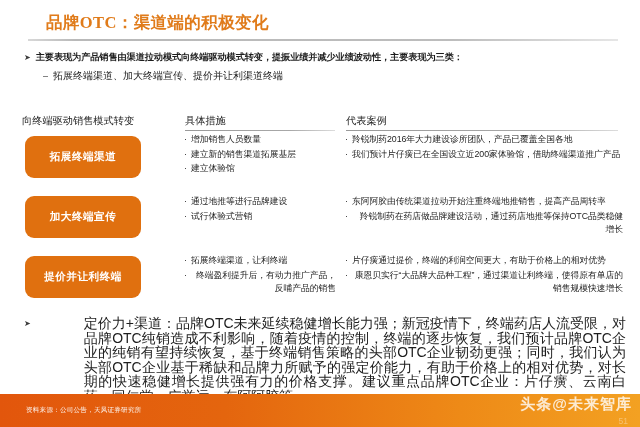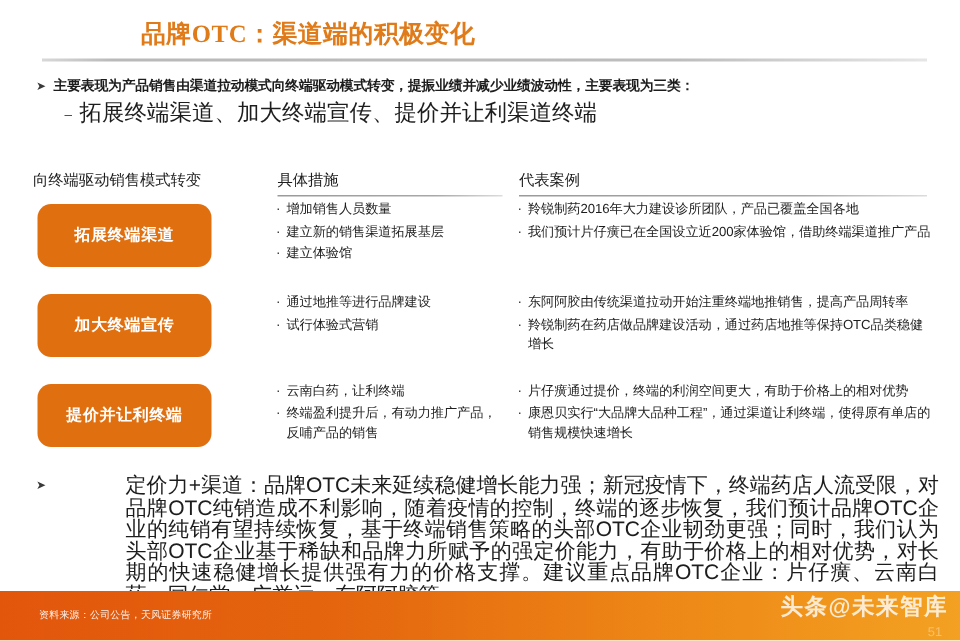--- a/index.html
+++ b/index.html
@@ -31,21 +31,20 @@
   .slide-title {
     position: absolute;
     left: 46px;
     top: 12px;
     font-size: 16.5px;
     font-weight: bold;
     color: #E07B1A;
     letter-spacing: 0.4px;
     font-family: "Liberation Serif", "DejaVu Serif", serif;
     white-space: nowrap;
-    margin-left: 48px;
   }
   .title-rule {
     position: absolute;
     left: 28px;
     right: 22px;
     top: 39px;
     height: 1.6px;
     background: linear-gradient(to right, #d8d8d8 0%, #b9b9b9 8%, #bdbdbd 72%, #e6e6e6 100%);
   }
 
@@ -82,32 +81,33 @@
     align-items: flex-start;
     gap: 5px;
   }
   .dash-bullet {
     color: #3a3a3a;
     font-size: 9px;
     line-height: 14px;
     flex: 0 0 auto;
   }
   .lead-sub-text {
-    font-size: 15px;
+    font-size: 10px;
     color: #1d1d1d;
     line-height: 14px;
   }
 
   
   .table-zone {
     position: absolute;
     left: 0;
     top: 108px;
     right: 0;
     height: 200px;
+    text-align: right;
   }
 
   .col-head {
     position: absolute;
     font-size: 10.2px;
     color: #1d1d1d;
     white-space: nowrap;
     line-height: 13px;
   }
   .col-head.c1 { left: 22px;  top: 6px; }
@@ -284,21 +284,21 @@
       </div>
       <div class="bullet-item">
         <span class="dot">·</span>
         <span class="bullet-text">试行体验式营销</span>
       </div>
     </div>
 
     <div class="bgroup mid g3">
       <div class="bullet-item">
         <span class="dot">·</span>
-        <span class="bullet-text">云南白药，让利终端</span>
+        <span class="bullet-text">拓展终端渠道，让利终端</span>
       </div>
       <div class="bullet-item">
         <span class="dot">·</span>
         <span class="bullet-text">终端盈利提升后，有动力推广产品，反哺产品的销售</span>
       </div>
     </div>
 
     <div class="bgroup right g1">
       <div class="bullet-item">
         <span class="dot">·</span>

